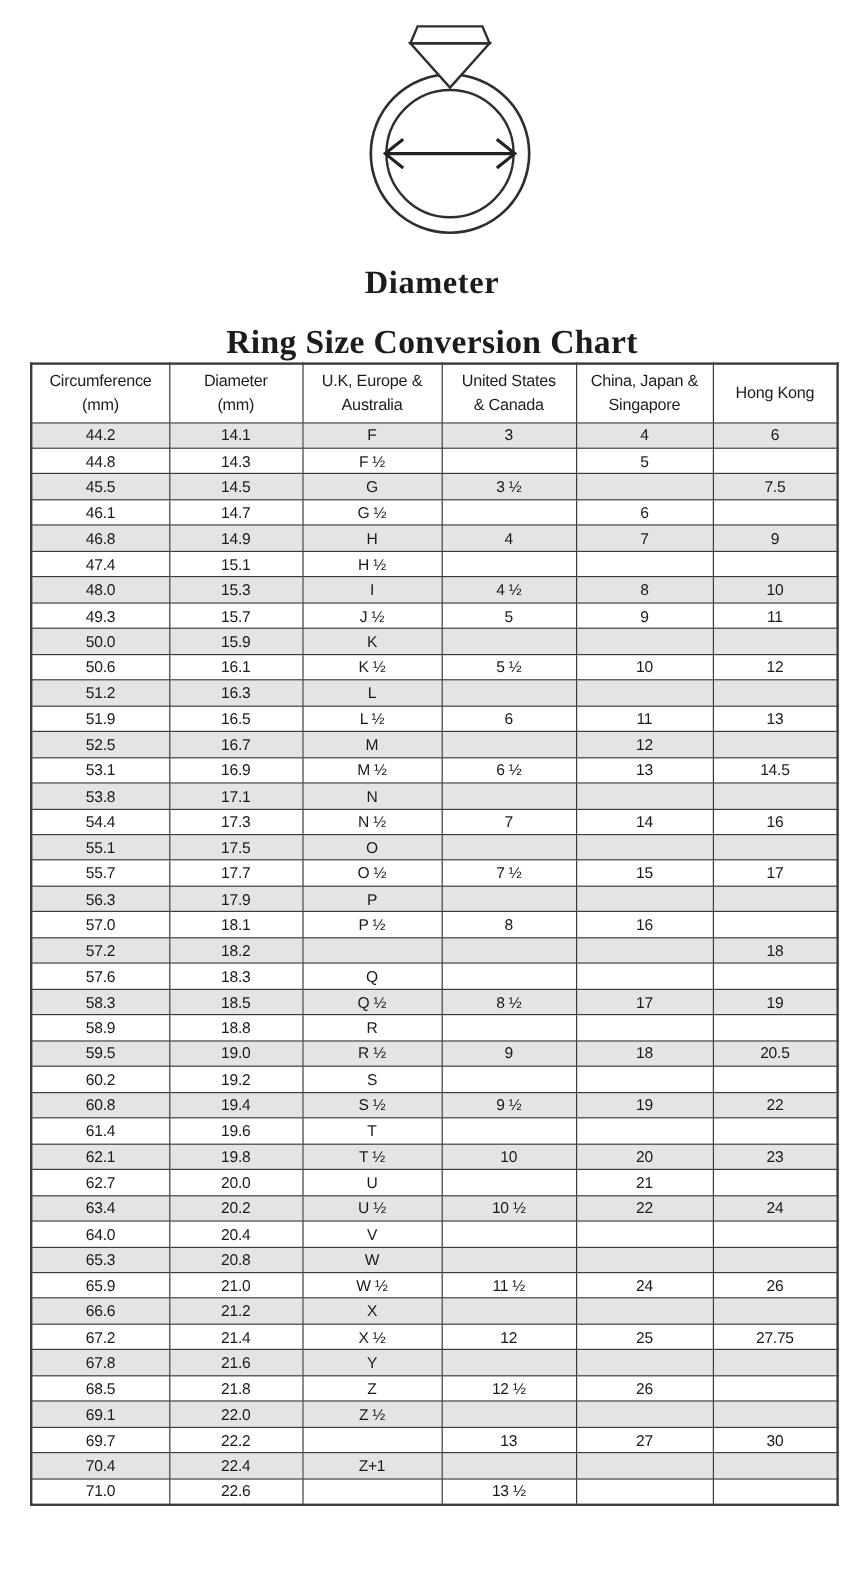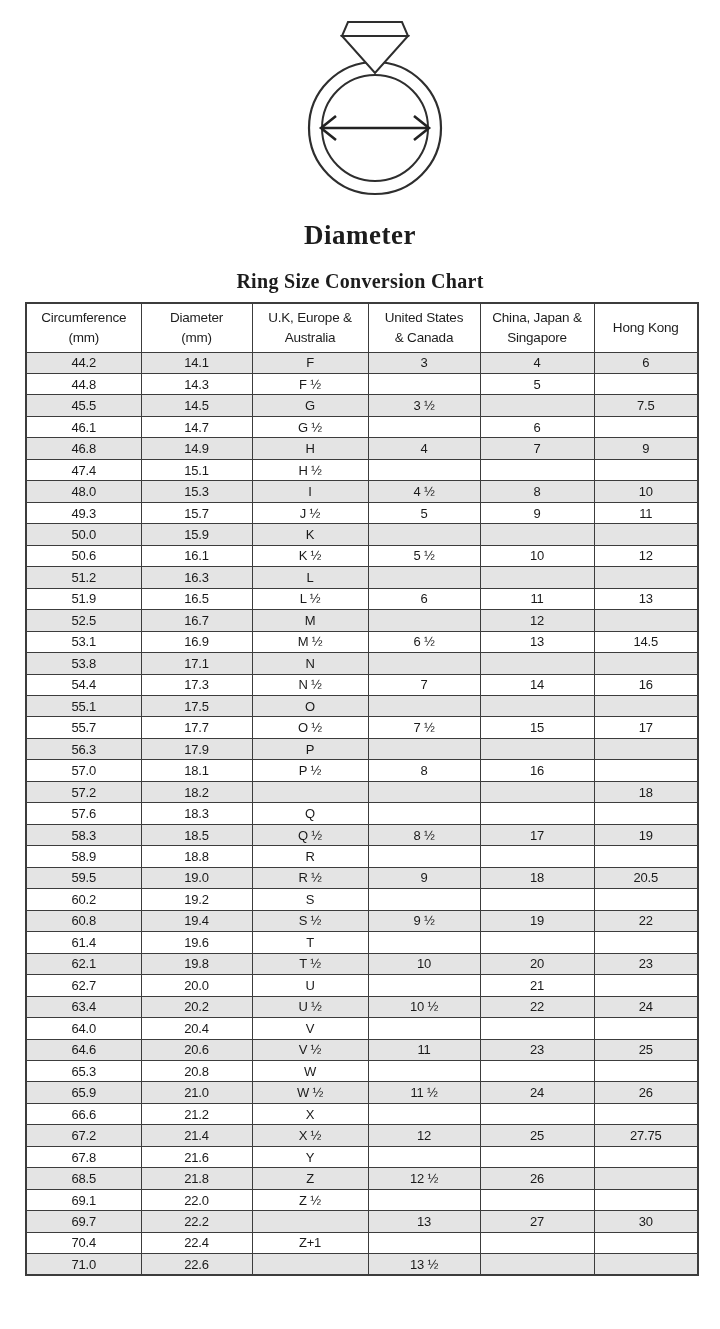--- a/index.html
+++ b/index.html
@@ -29,21 +29,21 @@
     letter-spacing: 0.5px;
     color: #1c1c1c;
   }
 
   .chart-title {
     position: absolute;
     top: 270px; left: 0; width: 720px;
     text-align: center;
     font-family: "Liberation Serif", "DejaVu Serif", serif;
     font-weight: 700;
-    font-size: 20px;
+    font-size: 28px;
     letter-spacing: 0.3px;
     color: #1c1c1c;
   }
 
   table.conversion-table {
     position: absolute;
     top: 302px; left: 25px;
     width: 672px;
     border-collapse: collapse;
     table-layout: fixed;
@@ -386,28 +386,20 @@
         </tr>
         <tr>
           <td>64.0</td>
           <td>20.4</td>
           <td>V</td>
           <td></td>
           <td></td>
           <td></td>
         </tr>
         <tr>
-          <td>64.6</td>
-          <td>20.6</td>
-          <td>V ½</td>
-          <td>11</td>
-          <td>23</td>
-          <td>25</td>
-        </tr>
-        <tr>
           <td>65.3</td>
           <td>20.8</td>
           <td>W</td>
           <td></td>
           <td></td>
           <td></td>
         </tr>
         <tr>
           <td>65.9</td>
           <td>21.0</td>

